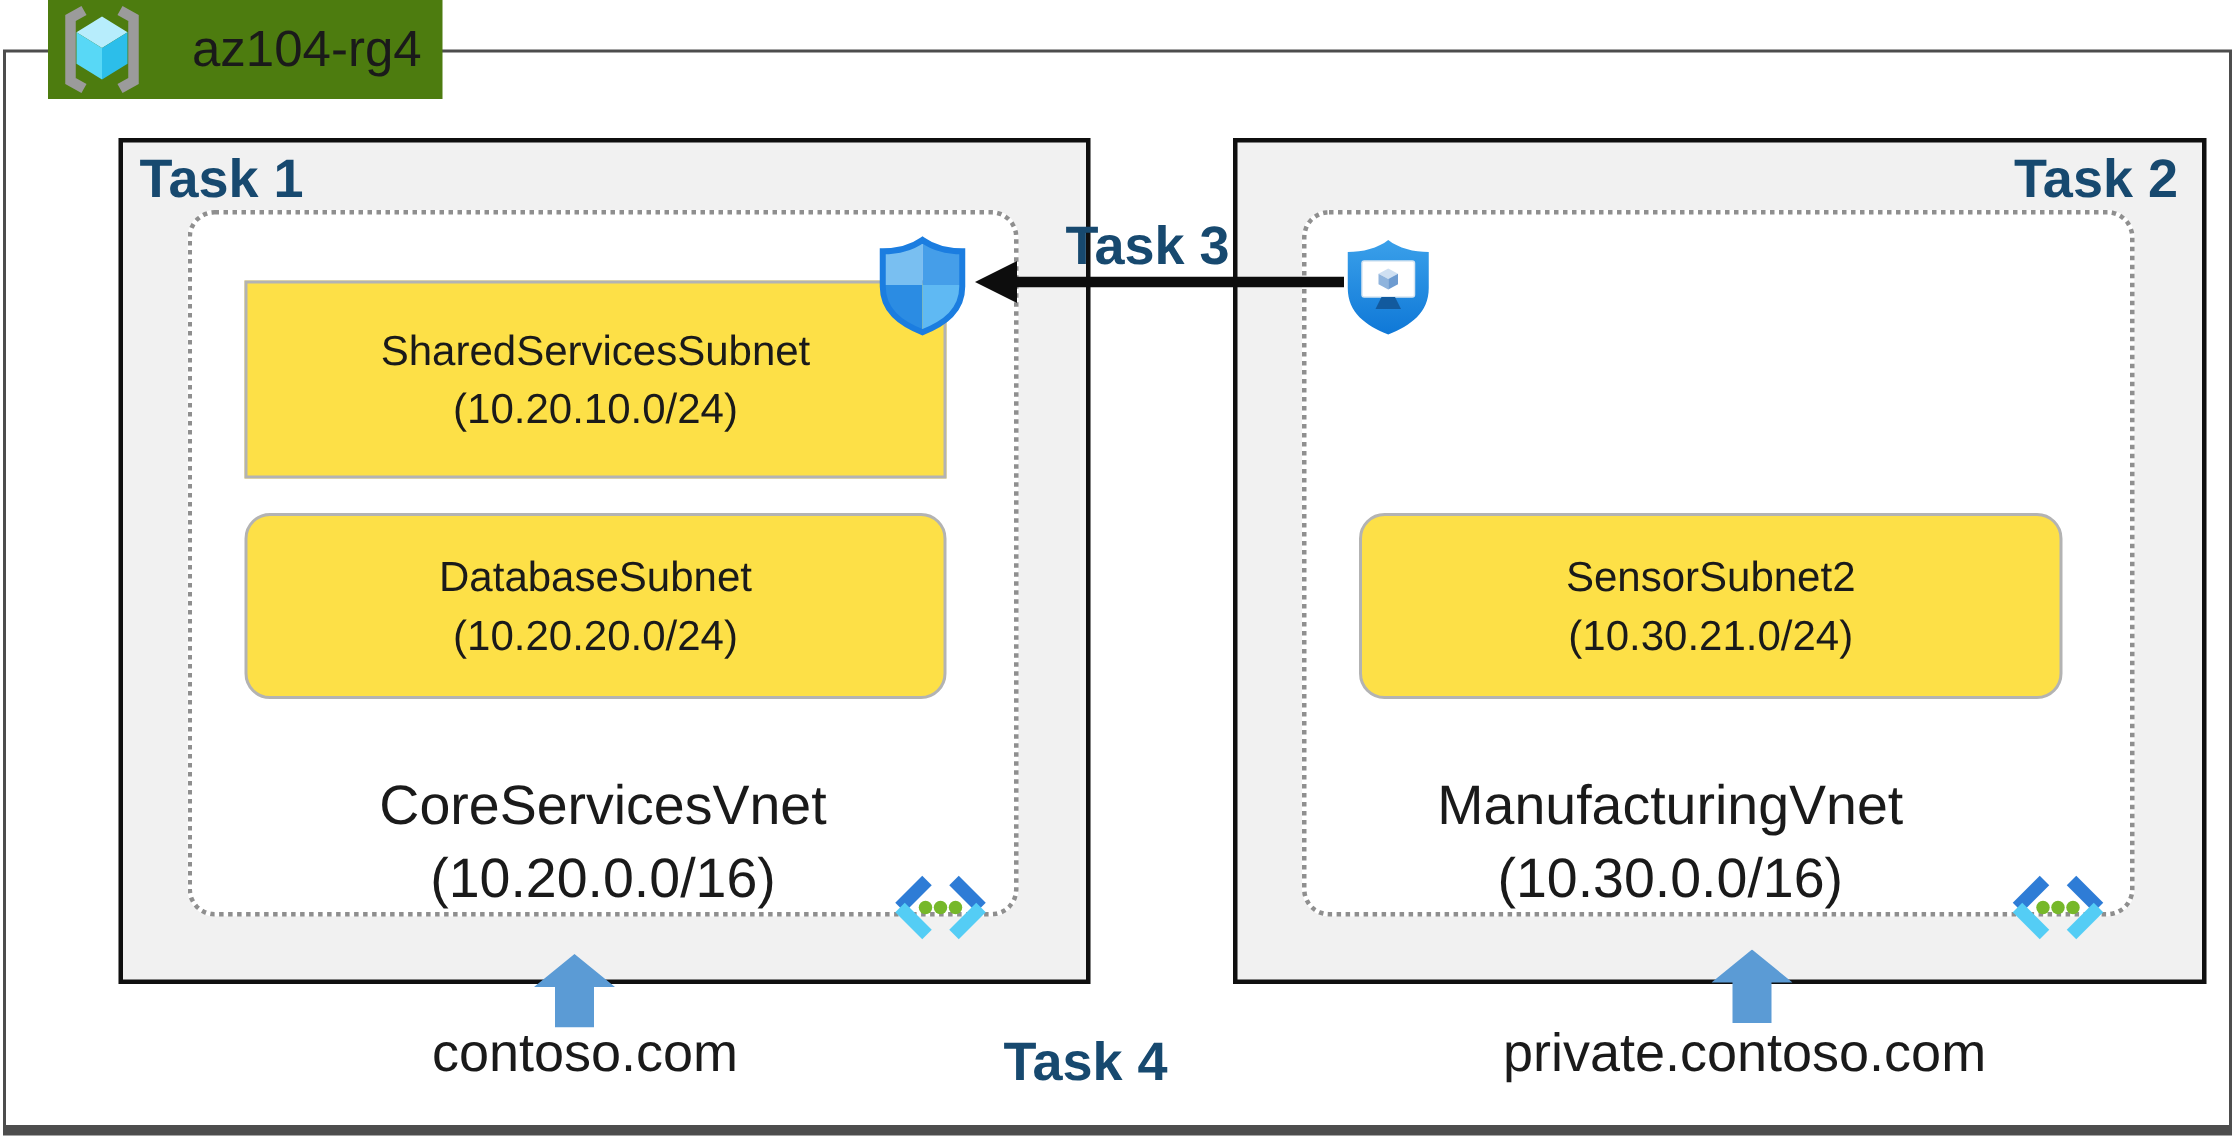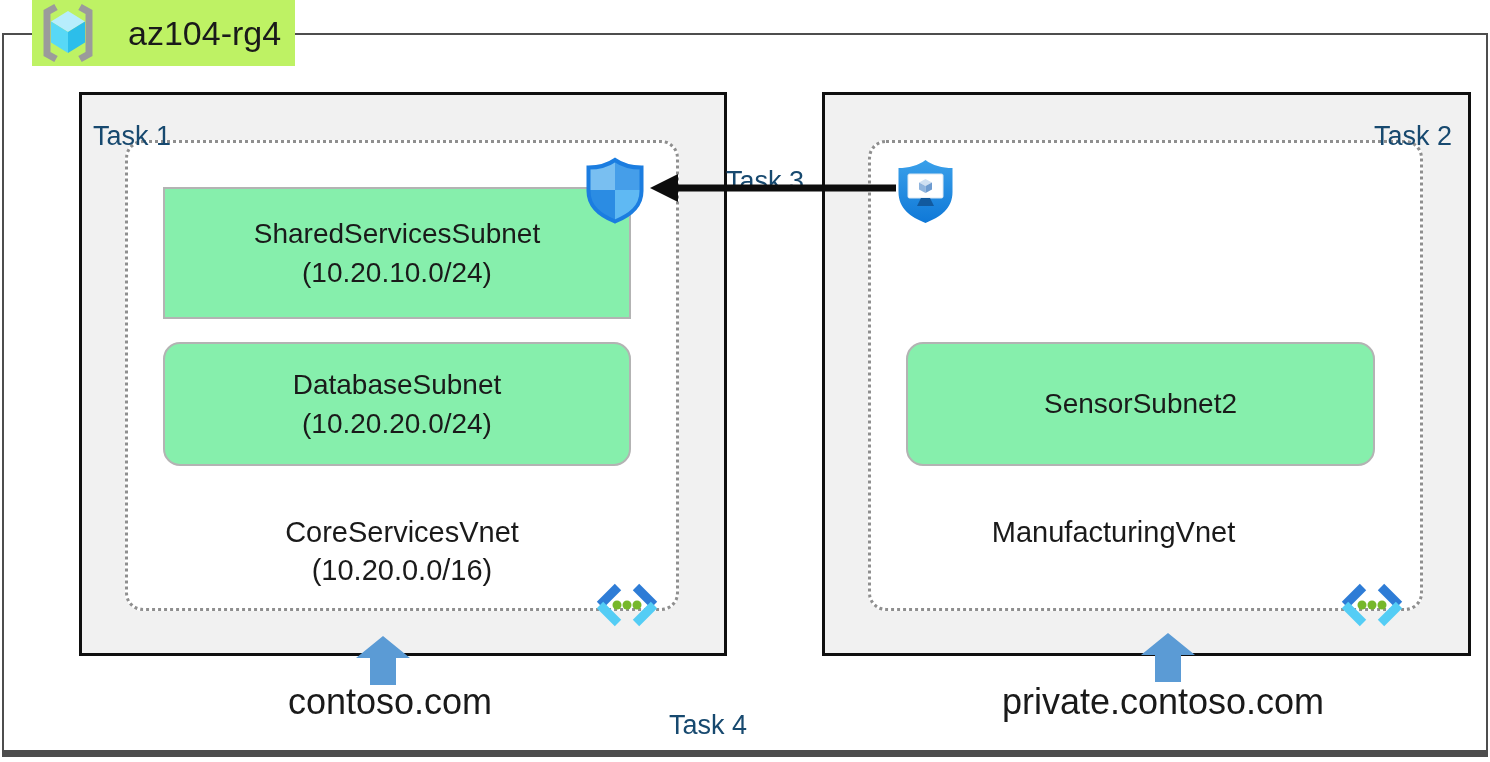--- a/index.html
+++ b/index.html
@@ -6,48 +6,48 @@
   .canvas{
     position:relative;width:1490px;height:762px;background:#ffffff;
     font-family:"Liberation Sans",sans-serif;color:#1a1a1a;overflow:hidden;
   }
   .outer-frame{
     position:absolute;left:2px;top:33px;right:2px;bottom:5px;
     border:2px solid #4d4d4d;border-bottom:7px solid #4d4d4d;
   }
   .rg-header{
     position:absolute;left:32px;top:0;height:66px;z-index:6;
-    display:flex;align-items:center;gap:28px;background:#bef264;padding:0 14px 0 4px;justify-content:flex-end;
+    display:flex;align-items:center;gap:28px;background:#4d7c0f;padding:0 14px 0 4px;justify-content:flex-end;
   }
   .rg-label{font-size:34px;color:#1a1a1a;white-space:nowrap;}
   .task-box{position:absolute;background:#f1f1f1;border:3px solid #0f0f0f;box-sizing:border-box;}
   .task-box.left{left:79px;top:92px;width:648px;height:564px;}
   .task-box.right{left:822px;top:92px;width:649px;height:564px;}
-  .task-label{position:absolute;font-weight:normal;font-size:27px;color:#17496f;z-index:4;white-space:nowrap;margin-top:23px;}
+  .task-label{position:absolute;font-weight:bold;font-size:36px;color:#17496f;z-index:4;white-space:nowrap;}
   .task1-label{left:93px;top:98px;}
   .task2-label{left:1334px;top:98px;width:118px;text-align:right;}
   .task3-label{left:699px;top:143px;width:132px;text-align:center;}
   .task4-label{left:669px;top:687px;width:132px;}
   .vnet{
     position:absolute;background:#ffffff;border:3px dotted #8f8f8f;border-radius:18px;
     box-sizing:border-box;z-index:1;
   }
   .vnet.left{left:125px;top:140px;width:554px;height:471px;}
   .vnet.right{left:868px;top:140px;width:555px;height:471px;}
   .subnet{
-    position:absolute;background:#86efac;border:2px solid #b3b3b3;box-sizing:border-box;
+    position:absolute;background:#fde047;border:2px solid #b3b3b3;box-sizing:border-box;
     display:flex;flex-direction:column;justify-content:center;align-items:center;
     text-align:center;font-size:28px;line-height:1.4;z-index:2;
   }
   .subnet.l{left:163px;width:468px;}
   .subnet.r{left:906px;width:469px;}
   .subnet.row1{top:187px;height:132px;}
   .subnet.row2{top:342px;height:124px;border-radius:17px;}
   .vnet-label{
-    position:absolute;top:513px;text-align:center;font-size:29px;line-height:1.32;z-index:2;
+    position:absolute;top:513px;text-align:center;font-size:37px;line-height:1.32;z-index:2;
   }
   .vnet-label.left{left:125px;width:554px;}
   .vnet-label.right{left:868px;width:491px;}
   .abs-icon{position:absolute;z-index:7;line-height:0;}
   .domain-label{position:absolute;font-size:36px;text-align:center;white-space:nowrap;z-index:4;}
   .domain-label.left{left:240px;width:300px;top:681px;}
   .domain-label.right{left:963px;width:400px;top:681px;}
   .peer-arrow{position:absolute;left:648px;top:170px;width:252px;height:36px;z-index:8;}
   .up-arrow{position:absolute;z-index:8;}
   .up-arrow.left{left:356px;top:636px;}
@@ -89,23 +89,25 @@
     <div>(10.20.20.0/24)</div>
   </div>
   <div class="vnet-label left">
     <div>CoreServicesVnet</div>
     <div>(10.20.0.0/16)</div>
   </div>
 
   <div class="vnet right"></div>
   <div class="subnet r row2">
     <div>SensorSubnet2</div>
+    <div>(10.30.21.0/24)</div>
   </div>
   <div class="vnet-label right">
     <div>ManufacturingVnet</div>
+    <div>(10.30.0.0/16)</div>
   </div>
 
   <span class="abs-icon" style="left:594px;top:582px;">
     <svg width="66" height="46" viewBox="0 0 66 46">
       <line x1="24" y1="5" x2="6" y2="23" stroke="#2e7cd6" stroke-width="9"></line>
       <line x1="6" y1="23" x2="24" y2="41" stroke="#54cdf5" stroke-width="9"></line>
       <line x1="42" y1="5" x2="60" y2="23" stroke="#2e7cd6" stroke-width="9"></line>
       <line x1="60" y1="23" x2="42" y2="41" stroke="#54cdf5" stroke-width="9"></line>
       <circle cx="23" cy="23" r="4.5" fill="#76b82a"></circle>
       <circle cx="33" cy="23" r="4.5" fill="#76b82a"></circle>

